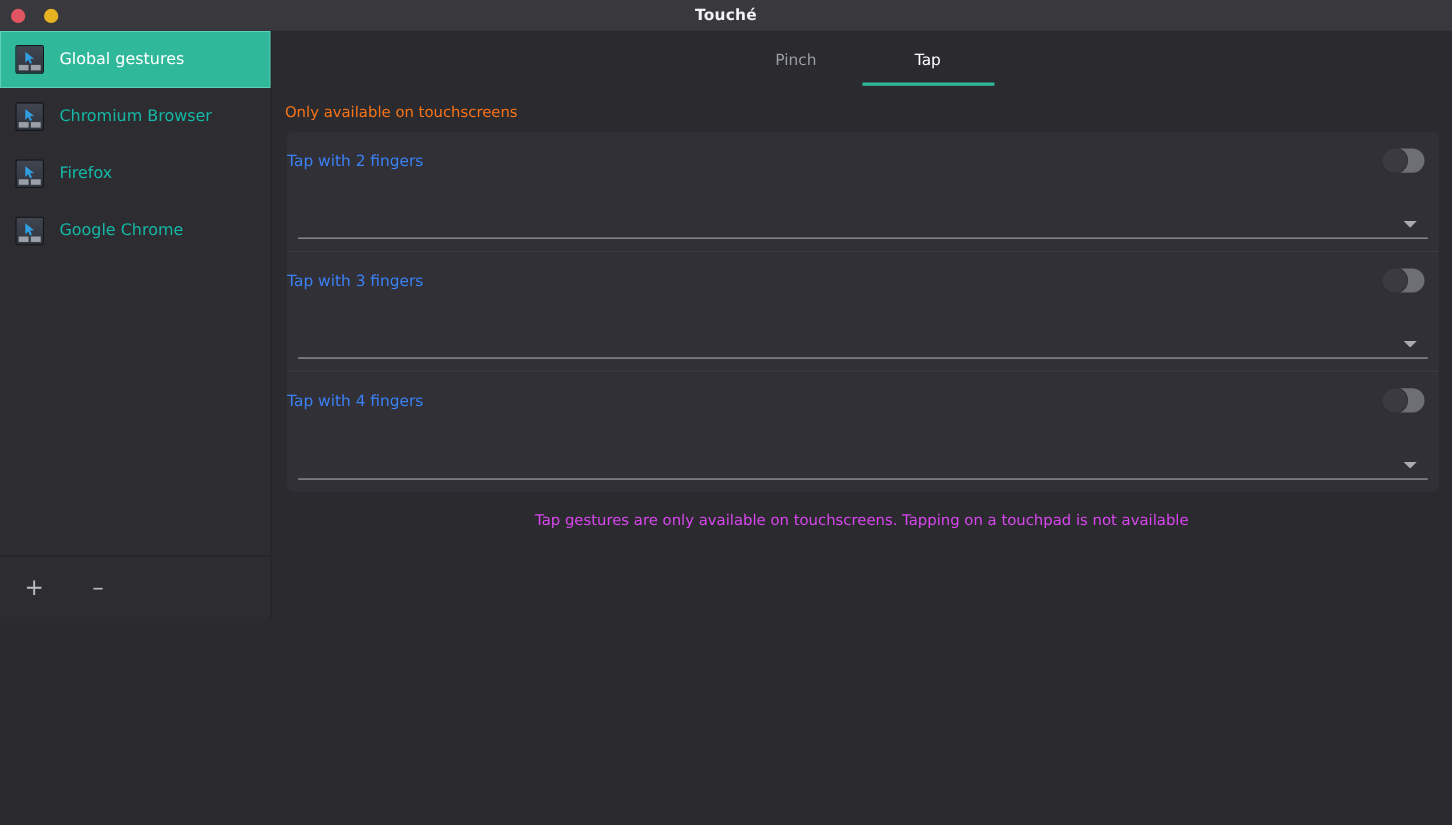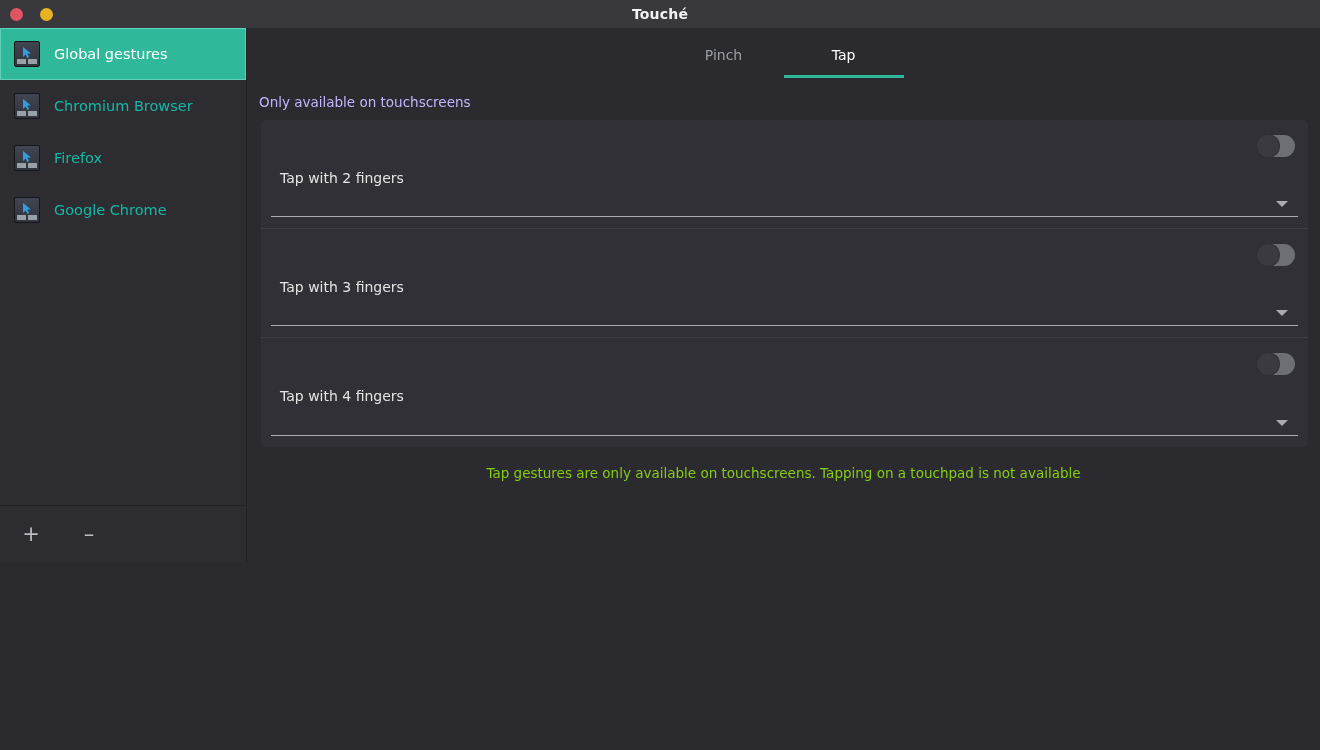--- a/index.html
+++ b/index.html
@@ -104,41 +104,41 @@
     height:44px;
     display:flex; align-items:center; justify-content:center;
     color:#9b9ea3; font-size:14px;
     cursor:pointer;
     border-bottom:3px solid transparent;
     padding:0 18px;
   }
   .tab.active { color:#ffffff; border-bottom-color:#2fb99a; }
 
   .only-note {
-    color:#c4b5fd; font-size:13.5px;
+    color:#f97316; font-size:13.5px;
     padding:16px 0 0 12px;
     margin-left:0;
   }
 
   .list-card {
     margin:10px 12px 0 14px;
     background:#303036;
     border-radius:5px;
     overflow:hidden;
   }
   .gesture-row {
     position:relative;
     height:109px;
     padding:0 10px 0 10px;
     border-bottom:1px solid #3c3c42;
   }
   .gesture-row:last-child { border-bottom:none; }
   .gesture-title {
-    position:absolute; left:19px; top:19px;
-    color:#e5e5e5; font-size:14px;margin-top:31px;
+    position:absolute; left:0; top:19px;
+    color:#3b82f6; font-size:14px;
   }
   .toggle {
     position:absolute; right:13px; top:15px;
     width:38px; height:22px;
     border-radius:11px;
     background:#6d6f74;
     cursor:pointer;
   }
   .toggle .knob {
     position:absolute; left:0; top:0;
@@ -155,21 +155,21 @@
   .combo .chev {
     position:absolute; right:10px; bottom:9px;
     width:0; height:0;
     border-left:6px solid transparent;
     border-right:6px solid transparent;
     border-top:6px solid #a9abaf;
   }
 
   .foot-note {
     text-align:center;
-    color:#84cc16; font-size:13.5px;
+    color:#d946ef; font-size:13.5px;
     padding-top:18px;
   }
 </style>
 </head>
 <body>
 
 <div class="app">
 
   <div class="titlebar">
     <div class="traffic">

